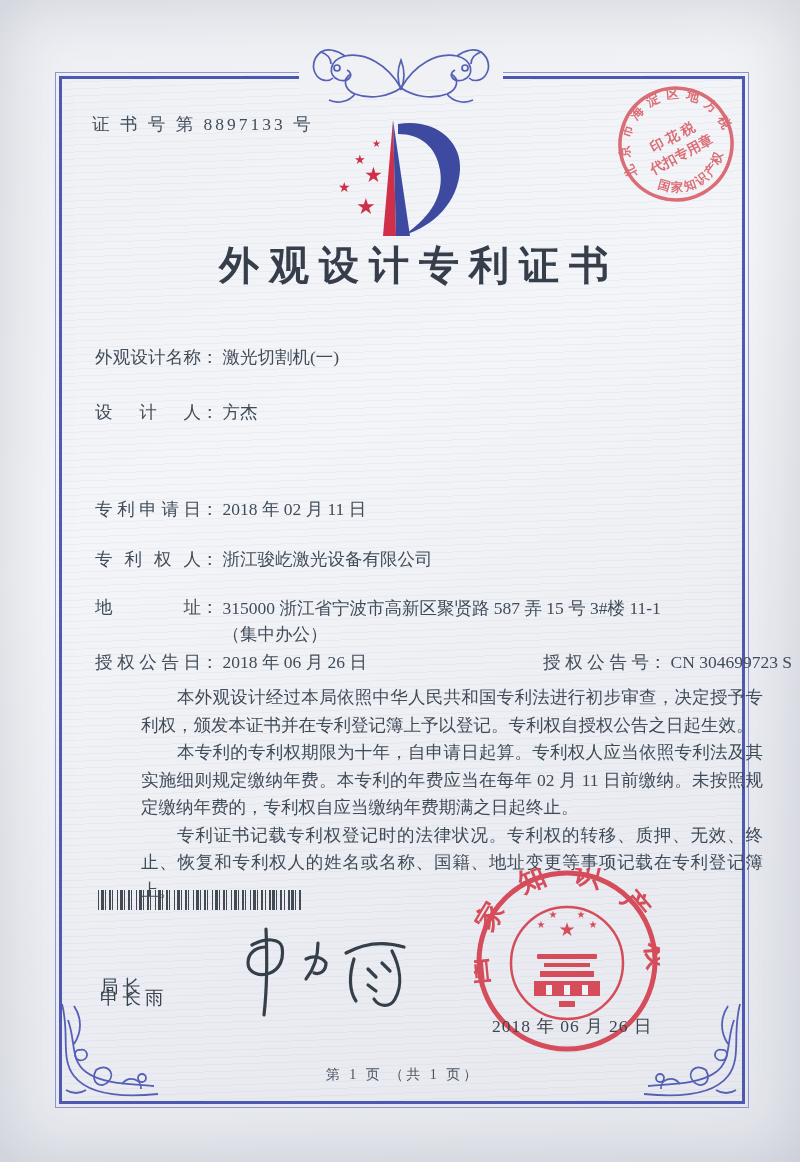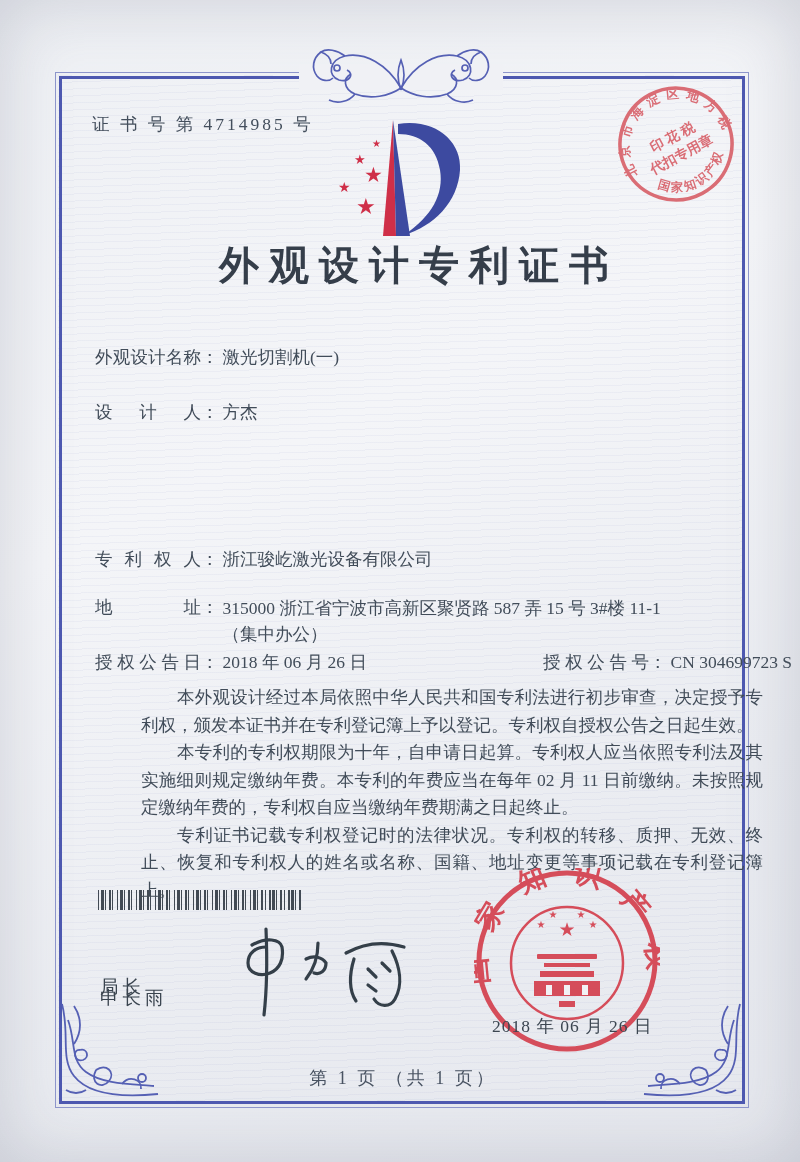--- a/index.html
+++ b/index.html
@@ -42,21 +42,21 @@
       #424a54 14.5px 15.5px,transparent 15.5px 19px);}
   
   .director-title{position:absolute;left:100px;top:974px;font-size:18.5px;letter-spacing:4px;color:#3a444f;}
   .director-name{position:absolute;left:100px;top:985px;font-size:18.5px;letter-spacing:4px;color:#3a444f;}
   .signature{position:absolute;left:222px;top:920px;width:200px;height:102px;}
   
   .main-seal{position:absolute;left:474px;top:868px;width:186px;height:186px;opacity:.92;}
   .seal-date{position:absolute;left:492px;top:1014px;font-size:17.5px;letter-spacing:1px;color:#3c4651;z-index:3;}
   .tax-stamp{position:absolute;left:616px;top:84px;width:120px;height:120px;transform:rotate(-28deg);opacity:.85;}
   
-  .footer{position:absolute;left:6px;right:0;top:1066px;text-align:center;font-size:18px;
+  .footer{position:absolute;left:6px;right:0;top:1066px;text-align:center;font-size:14px;
     letter-spacing:3px;color:#495362;}
   
   .orn-top{position:absolute;left:279px;top:44px;width:244px;height:64px;}
   .orn-bl{position:absolute;left:52px;top:1000px;width:112px;height:104px;}
   .orn-br{position:absolute;left:638px;top:1000px;width:112px;height:104px;transform:scaleX(-1);}
 </style>
 </head>
 <body>
 
 <div class="photo">
@@ -100,21 +100,21 @@
       <path d="M16,20 C24,42 18,60 34,72 C50,84 78,84 102,86"></path>
       <path d="M22,6 C30,18 30,32 22,44"></path>
       <path d="M28,50 c7,-2 10,7 3,10 c-9,3 -11,-11 -3,-10"></path>
       <path d="M44,70 c10,-7 20,2 13,11 c-7,9 -20,2 -13,-11"></path>
       <path d="M70,84 c7,-9 20,-5 19,5"></path>
       <circle cx="90" cy="78" r="4"></circle>
       <path d="M34,90 c-6,4 -14,4 -20,0"></path>
     </g>
   </svg>
 
-  <div class="certno">证 书 号 第 4714985 号</div>
+  <div class="certno">证 书 号 第 8897133 号</div>
 
   <svg class="logo" viewBox="0 0 132 128">
     <g>
       <text x="36" y="33" font-size="10" fill="#cf2f48" font-family="DejaVu Sans, sans-serif">★</text>
       <text x="18" y="50" font-size="13" fill="#cf2f48" font-family="DejaVu Sans, sans-serif">★</text>
       <text x="28" y="68" font-size="21" fill="#cf2f48" font-family="DejaVu Sans, sans-serif">★</text>
       <text x="2" y="78" font-size="14" fill="#cf2f48" font-family="DejaVu Sans, sans-serif">★</text>
       <text x="20" y="100" font-size="22" fill="#cf2f48" font-family="DejaVu Sans, sans-serif">★</text>
     </g>
     <polygon points="47,122 57,6 60,122" fill="#cf2f48"></polygon>
@@ -138,20 +138,23 @@
     <text x="59" y="75" text-anchor="middle" font-size="13.5" fill="#d6565f" font-weight="bold">代扣专用章</text>
   </svg>
 
   <div class="title">外观设计专利证书</div>
 
   <div class="row" style="top:345px">
     <span class="flabel">外观设计名称</span><span class="colon">：</span><span class="fvalue">激光切割机(一)</span>
   </div>
   <div class="row" style="top:400px">
     <span class="flabel">设计人</span><span class="colon">：</span><span class="fvalue">方杰</span>
+  </div>
+  <div class="row" style="top:497px">
+    <span class="flabel">专利申请日</span><span class="colon">：</span><span class="fvalue">2018 年 02 月 11 日</span>
   </div>
   <div class="row" style="top:547px">
     <span class="flabel">专利权人</span><span class="colon">：</span><span class="fvalue">浙江骏屹激光设备有限公司</span>
   </div>
   <div class="row row-addr" style="top:595px">
     <span class="flabel">地址</span><span class="colon">：</span><span class="fvalue">315000 浙江省宁波市高新区聚贤路 587 弄 15 号 3#楼 11-1（集中办公）</span>
   </div>
 
   <div class="row" style="top:650px;width:620px">
     <span class="flabel">授权公告日</span><span class="colon">：</span><span class="fvalue">2018 年 06 月 26 日</span>

